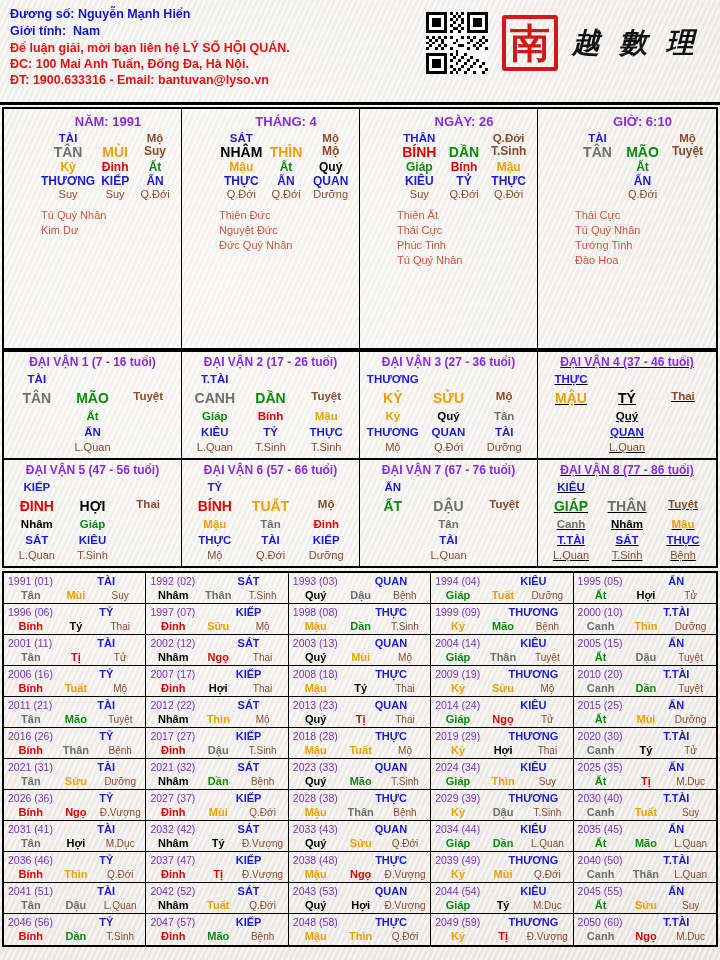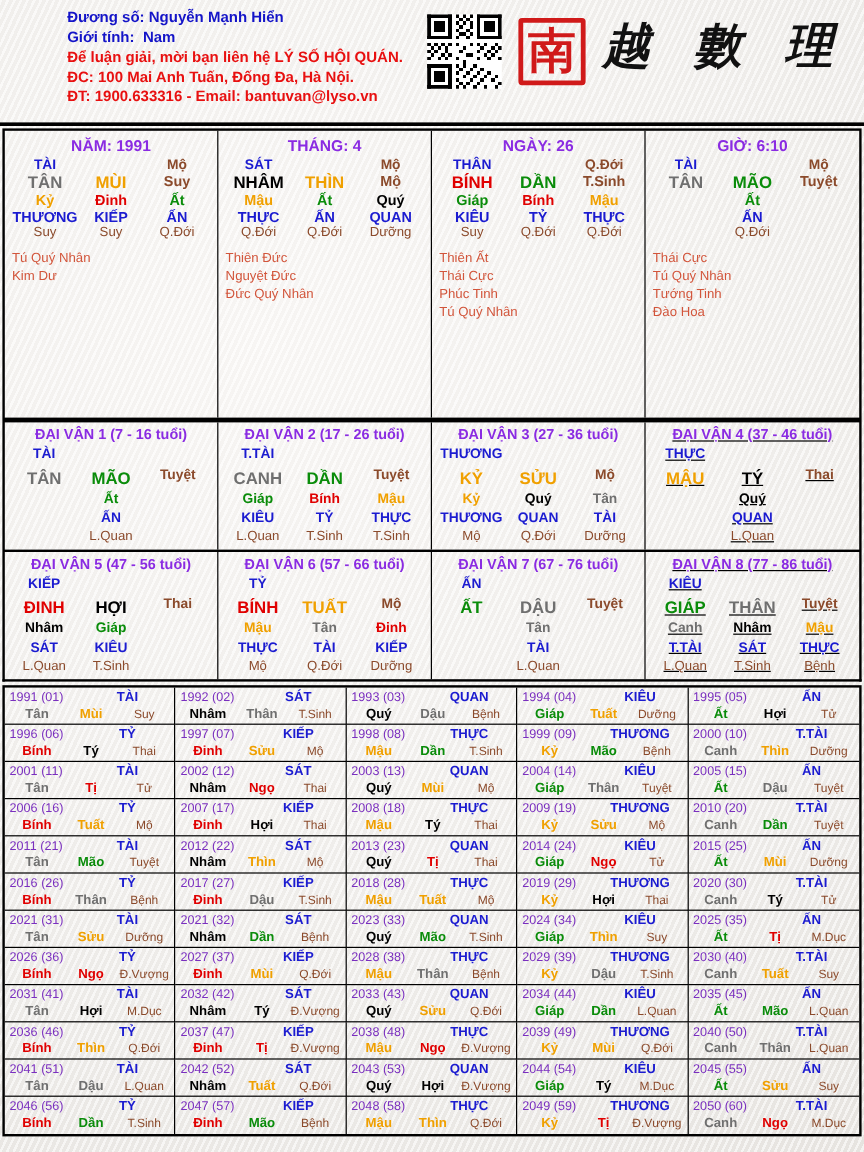--- a/index.html
+++ b/index.html
@@ -20,58 +20,59 @@
 
   
   .header {
     position: relative;
     height: 100px;
     padding: 6px 8px 0 10px;
     display: flex;
     justify-content: space-between;
     align-items: flex-start;
   }
-  .hdr-left { flex: 0 0 auto; margin-left: 46px; }
+  .hdr-left { flex: 0 0 auto; }
   .hdr-line { font-size: 12.5px; font-weight: bold; line-height: 17px; white-space: nowrap; }
   .blue { color: #1414c8; }
   .hdr-red { color: #e81010; font-size: 12.5px; font-weight: bold; line-height: 16px; white-space: nowrap; }
 
   .hdr-right { display: flex; align-items: center; gap: 14px; padding-right: 12px; padding-top: 6px;}
   .qr { width: 62px; height: 62px; position: relative; background: #fff; }
   .qr svg { display:block; }
   .seal {
     width: 56px; height: 56px;
     border: 4px solid #d01a1a;
     color: #d01a1a;
     font-family: "DejaVu Sans", sans-serif;
     font-size: 40px; font-weight: bold;
     line-height: 48px; text-align: center;
     border-radius: 3px;
   }
   .brand-cjk {
-    font-family: Liberation Mono, monospace;
-    font-size: 40px; font-weight: bold; color: #111;
+    font-family: Liberation Serif, serif;
+    font-size: 28px; font-weight: bold; color: #111;
     letter-spacing: 6px; font-style: italic;
     line-height: 56px;
   }
   .hdr-rule { height: 3px; background: #000; margin: 2px 0 0 0; }
 
   
   .pillars {
     display: grid;
     grid-template-columns: repeat(4, 1fr);
     border: 2px solid #000;
     border-right-width: 2px;
     margin: 2px 2px 0 2px;
     height: 243px;
   }
   .pillar {
     border-right: 1px solid #000;
     padding: 5px 6px 14px 6px;
     position: relative;
+    margin-left: 31px;
   }
   .pillar:last-child { border-right: none; }
   .p-title {
     text-align: center; color: #8a2be2; font-weight: bold;
     font-size: 13px; margin-bottom: 3px;
   }
   .p-grid { display: grid; grid-template-columns: 1fr 1fr 1fr; text-align: center; }
   .r-top  { font-size: 11.5px; font-weight: bold; }
   .r-big  { font-size: 14px; font-weight: bold; }
   .r-mid  { font-size: 12px; font-weight: bold; }

